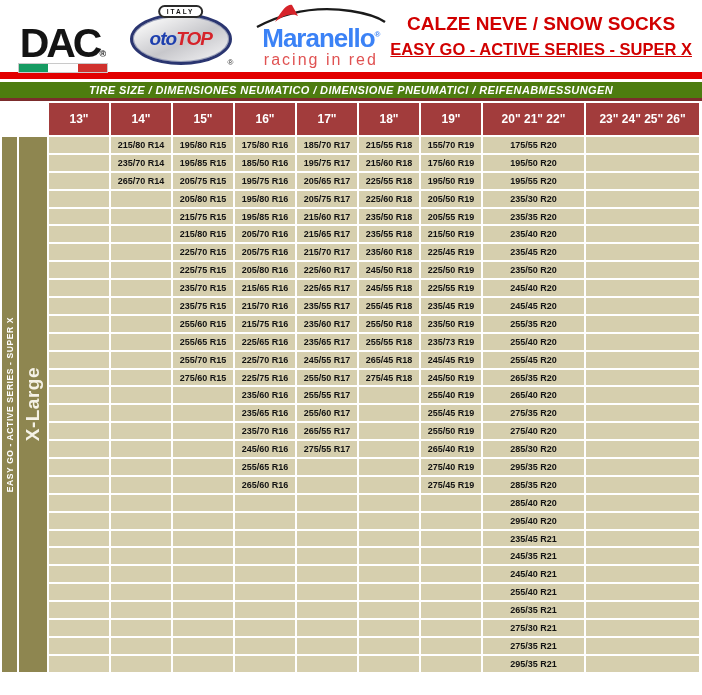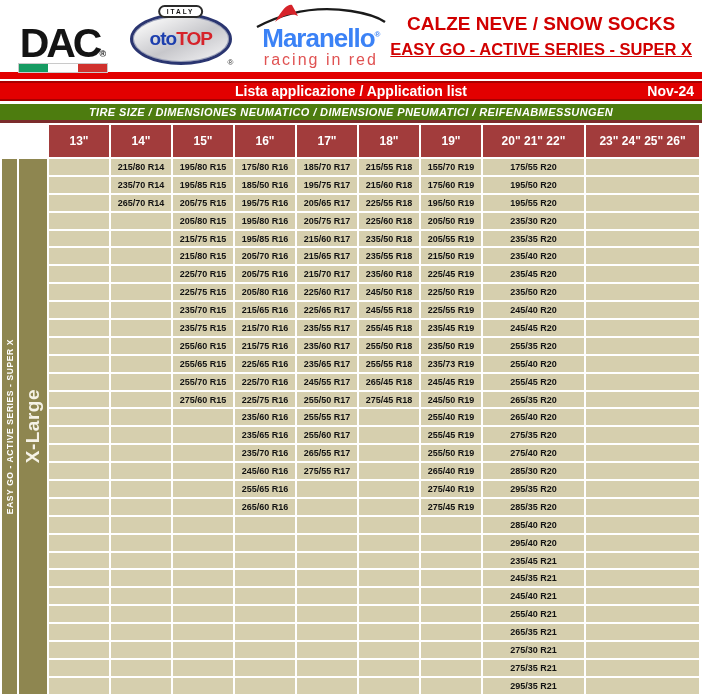--- a/index.html
+++ b/index.html
@@ -18,21 +18,21 @@
   .dac-flag i { flex:1; display:block; border-right:1px solid #fff; }
   .dac-flag i:last-child { border-right:none; }
   .dac-flag .g { background:#169b62; } .dac-flag .w { background:#fdfdfd; } .dac-flag .r { background:#d0312d; }
 
   .ototop { position:relative; width:108px; height:62px; margin-left:14px; }
   .oto-oval {
     position:absolute; left:2px; top:8px; width:96px; height:46px; border-radius:50%;
     border:3px solid #2a3570;
     background:linear-gradient(155deg,#fafafa 10%,#c7c7cb 55%,#ededef 90%);
     display:flex; align-items:center; justify-content:center;
-    font-weight:bold;
+    font-style:italic; font-weight:bold;
     box-shadow:0 0 0 1px #9aa0b8 inset;
   }
   .oto-oval .oto { color:#1d3fae; font-size:19px; letter-spacing:-1px; }
   .oto-oval .topw { color:#d6232a; font-size:19px; letter-spacing:-1px; }
   .italy-tag {
     position:absolute; top:0; left:50%; transform:translateX(-50%);
     background:#fff; border:2px solid #2b2b2b; border-radius:7px;
     font-size:6.5px; font-weight:bold; letter-spacing:2px; padding:1px 7px; color:#111; z-index:2;
   }
   .oto-reg { position:absolute; right:0; bottom:0; font-size:8px; color:#333; }
@@ -115,24 +115,20 @@
     </div>
 
     <div class="titles">
       <div class="t1">CALZE NEVE / SNOW SOCKS</div>
       <div class="t2">EASY GO - ACTIVE SERIES - SUPER X</div>
     </div>
   </div>
 
   <div class="band"></div>
 
-  <div class="lista">
-    <span>Lista applicazione / Application list</span>
-    <span class="date">Nov-24</span>
-  </div>
 
   <div class="tirebar">TIRE SIZE  /  DIMENSIONES NEUMATICO  /  DIMENSIONE PNEUMATICI  /  REIFENABMESSUNGEN</div>
 
   <table class="app">
     <colgroup>
       <col style="width:15px">
         <col style="width:28px">
       <col style="width:60px">
         <col style="width:60px">
         <col style="width:60px">

